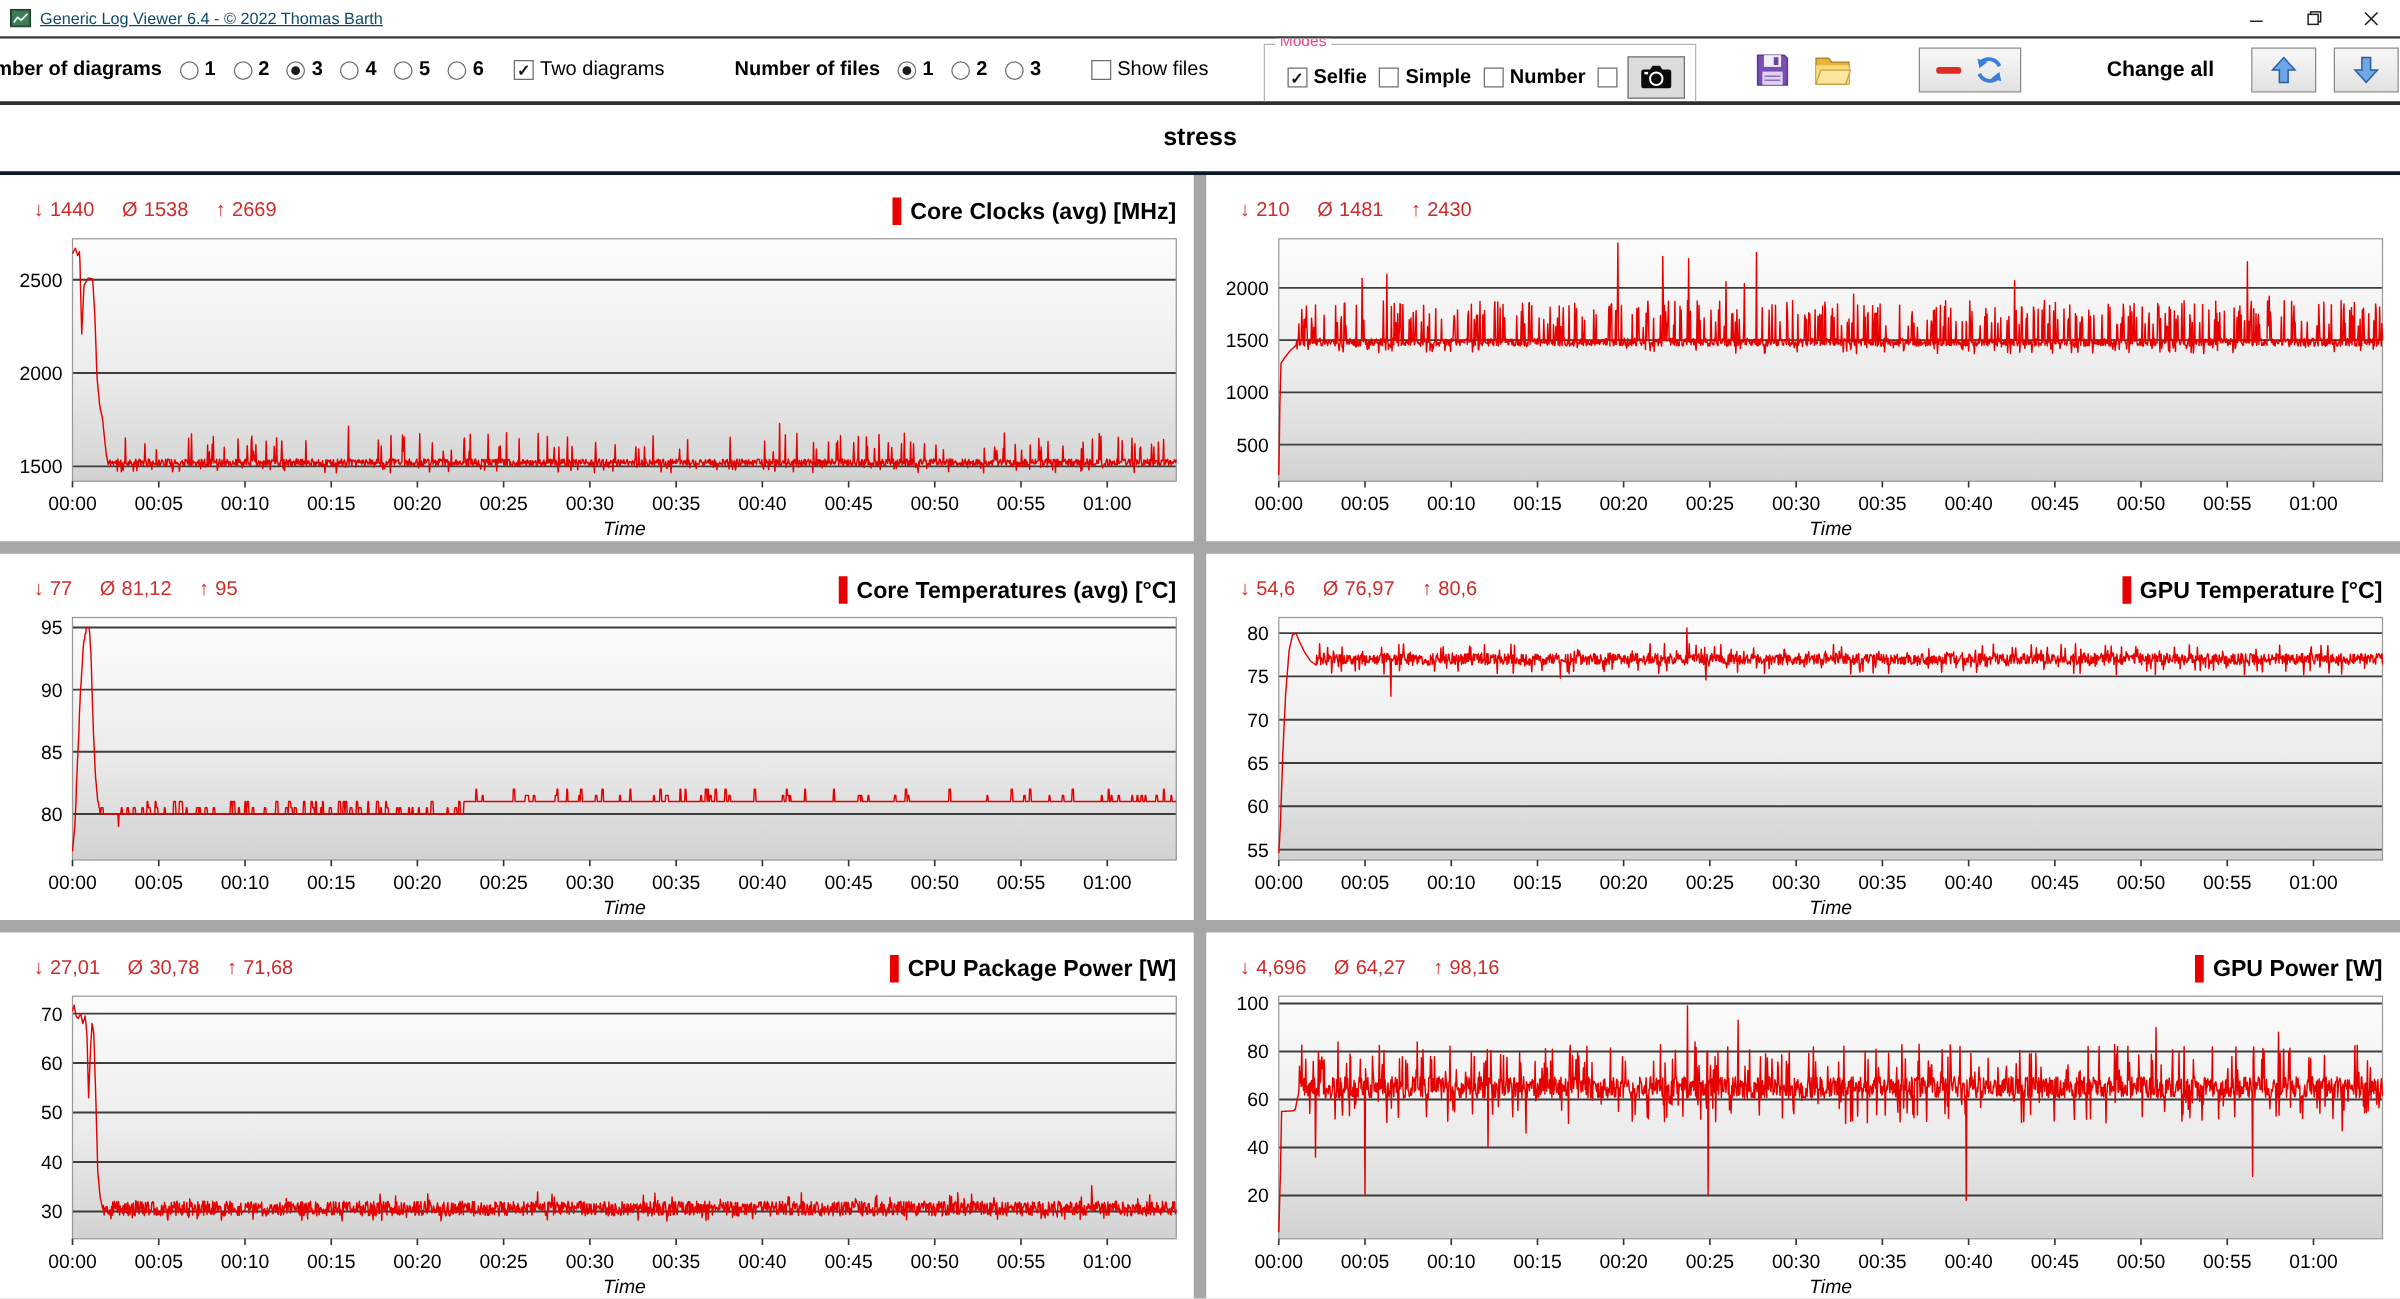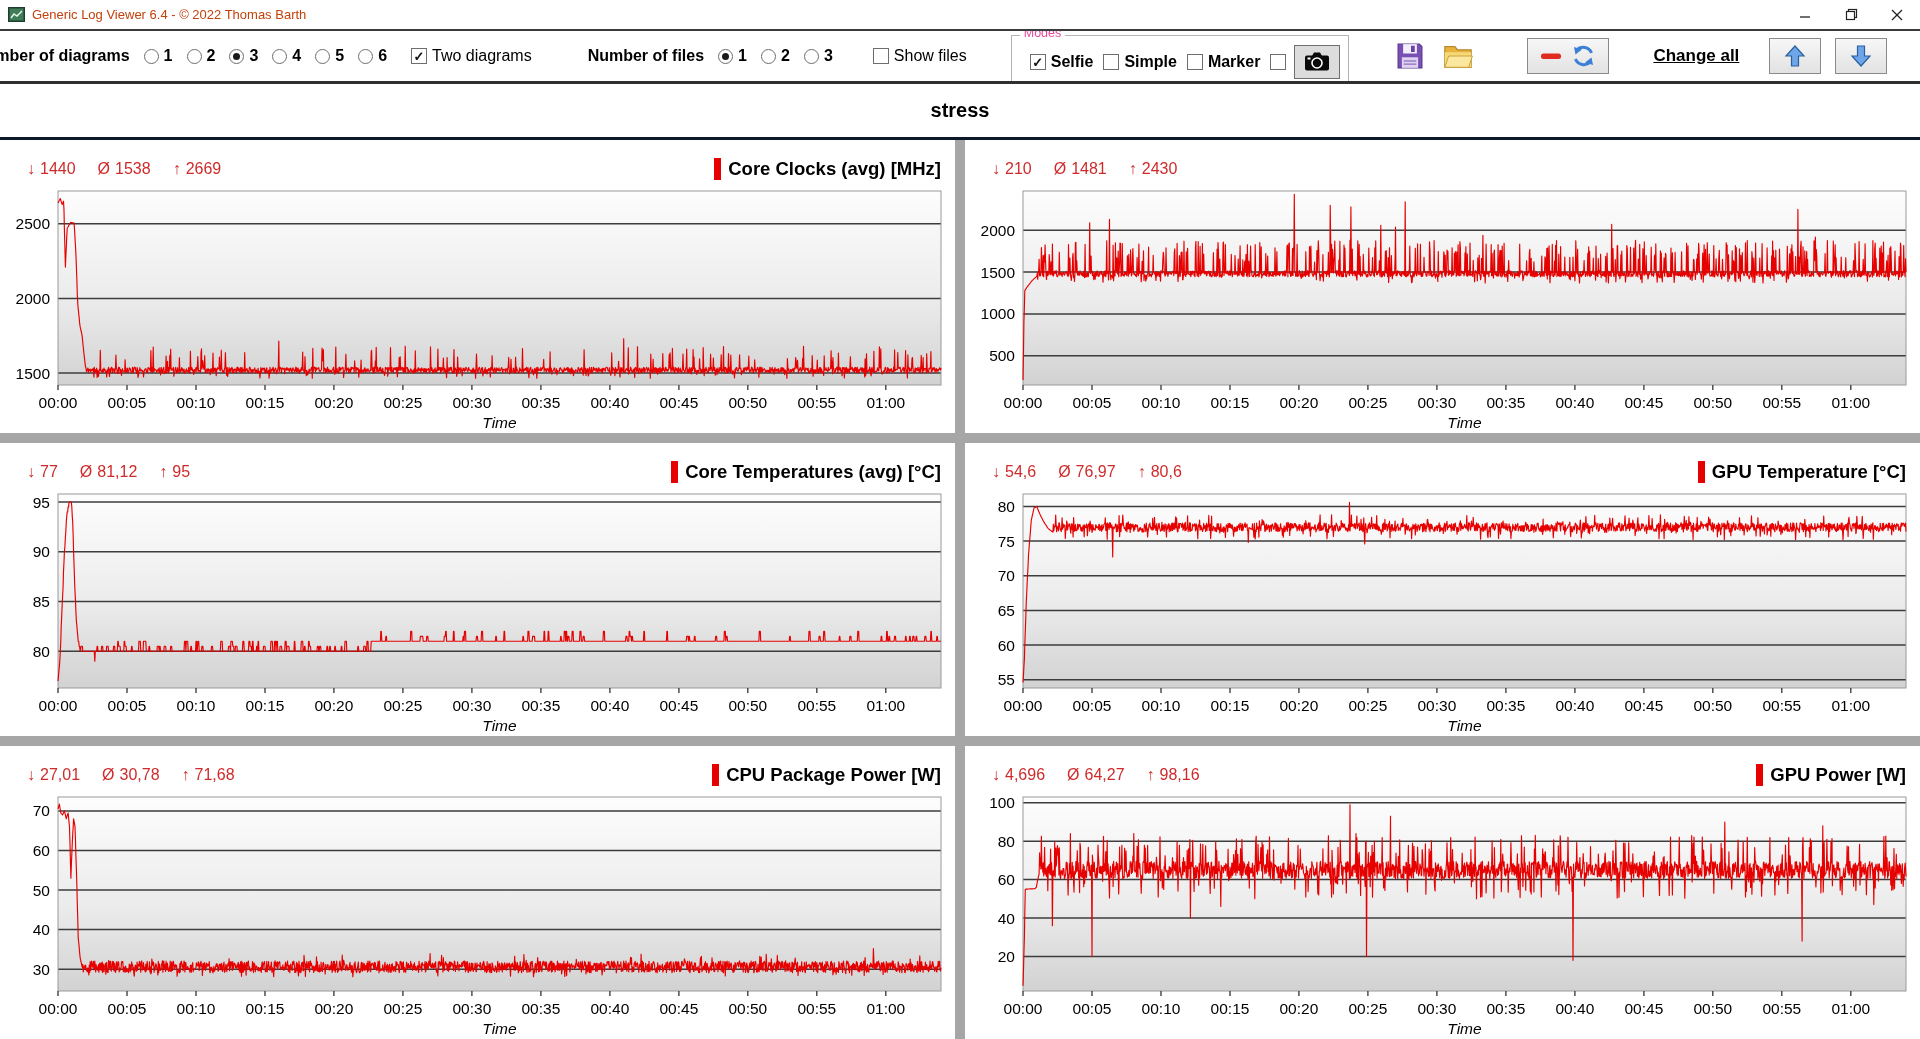--- a/index.html
+++ b/index.html
@@ -1,21 +1,21 @@
 <!DOCTYPE html>
 <html><head>
 <meta charset="utf-8">
 <style>
   html,body{margin:0;padding:0;background:#fff;}
   body{width:1920px;height:1039px;overflow:hidden;font-family:"Liberation Sans",sans-serif;color:#000;}
 
   
   .titlebar{height:29px;display:flex;align-items:center;background:#fff;border-bottom:2px solid #3c3c3c;}
   .app-icon{width:17px;height:15px;margin:0 7px 0 8px;}
-  .title-text{font-size:13px;color:#c2410c;}
+  .title-text{font-size:13px;color:#0c4a6e;text-decoration:underline;}
   .win-controls{margin-left:auto;display:flex;height:100%;}
   .win-btn{width:46px;height:100%;display:flex;align-items:center;justify-content:center;}
   .win-btn svg{display:block;}
 
   
   .toolbar{height:50px;display:flex;align-items:center;background:#fff;border-bottom:3px solid #2f2f2f;white-space:nowrap;overflow:hidden;}
   .tb-label{font-weight:700;font-size:16px;}
   .diagrams-label{margin-left:-26px;}
   .radio{width:15px;height:15px;border:1px solid #6e6e6e;border-radius:50%;background:#fff;display:inline-block;box-sizing:border-box;position:relative;flex:none;}
   .radio.sel::after{content:"";position:absolute;left:3px;top:3px;width:7px;height:7px;border-radius:50%;background:#1a1a1a;}
@@ -26,21 +26,21 @@
   .modes{position:relative;border:1px solid #b4b4b4;height:40px;margin:8px 0 0 44px;display:flex;align-items:center;padding:6px 8px 2px 8px;box-sizing:content-box;}
   .modes-label{position:absolute;top:-10px;left:8px;background:#fff;padding:0 4px;font-size:12.5px;color:#ec4899;}
   .modes .opt{margin-left:10px;}
   .modes .opt:first-of-type{margin-left:2px;}
   .tool-btn{height:36px;border:1px solid #8a8a8a;background:linear-gradient(#f7f7f7,#e2e2e2);display:flex;align-items:center;justify-content:center;box-sizing:border-box;}
   .flat-btn{height:36px;display:flex;align-items:center;justify-content:center;}
   .cam-btn{width:46px;height:34px;margin-left:8px;background:#dcdcdc;border:1px solid #6f6f6f;}
   .save-btn{width:38px;margin-left:42px;}
   .folder-btn{width:38px;margin-left:10px;}
   .refresh-btn{width:82px;margin-left:50px;}
-  .changeall{margin-left:44px;font-size:17px;text-decoration:underline;}
+  .changeall{margin-left:68px;font-size:17px;}
   .up-btn{width:52px;margin-left:30px;}
   .down-btn{width:52px;margin-left:14px;}
 
   
   .fileheader{height:53px;display:flex;align-items:center;justify-content:center;background:#fff;border-bottom:3px solid #0f172a;}
   .fileheader span{font-weight:700;font-size:20px;}
 
   
   .grid{height:899px;background:#a6a6a6;display:grid;grid-template-columns:1fr 1fr;grid-template-rows:1fr 1fr 1fr;gap:10px;}
   .panel{background:#fff;position:relative;overflow:hidden;}
@@ -142,21 +142,21 @@
     <span class="opt">
       <span class="check">✓</span>
       <b>Selfie</b>
     </span>
     <span class="opt">
       <span class="check"></span>
       <b>Simple</b>
     </span>
     <span class="opt">
       <span class="check"></span>
-      <b>Marker</b>
+      <b>Number</b>
     </span>
     <span class="opt">
       <span class="check"></span>
     </span>
     <div class="tool-btn cam-btn">
       <svg width="28" height="22" viewBox="0 0 28 22">
         <path d="M9 5l2-3.5h6L19 5" fill="#0a0a0a"></path>
         <rect x="2" y="4.5" width="24" height="15" rx="2" fill="#0a0a0a"></rect>
         <circle cx="14" cy="12" r="5" fill="#0a0a0a" stroke="#fff" stroke-width="1.6"></circle>
         <rect x="4.5" y="6.5" width="3" height="2" fill="#fff"></rect>

